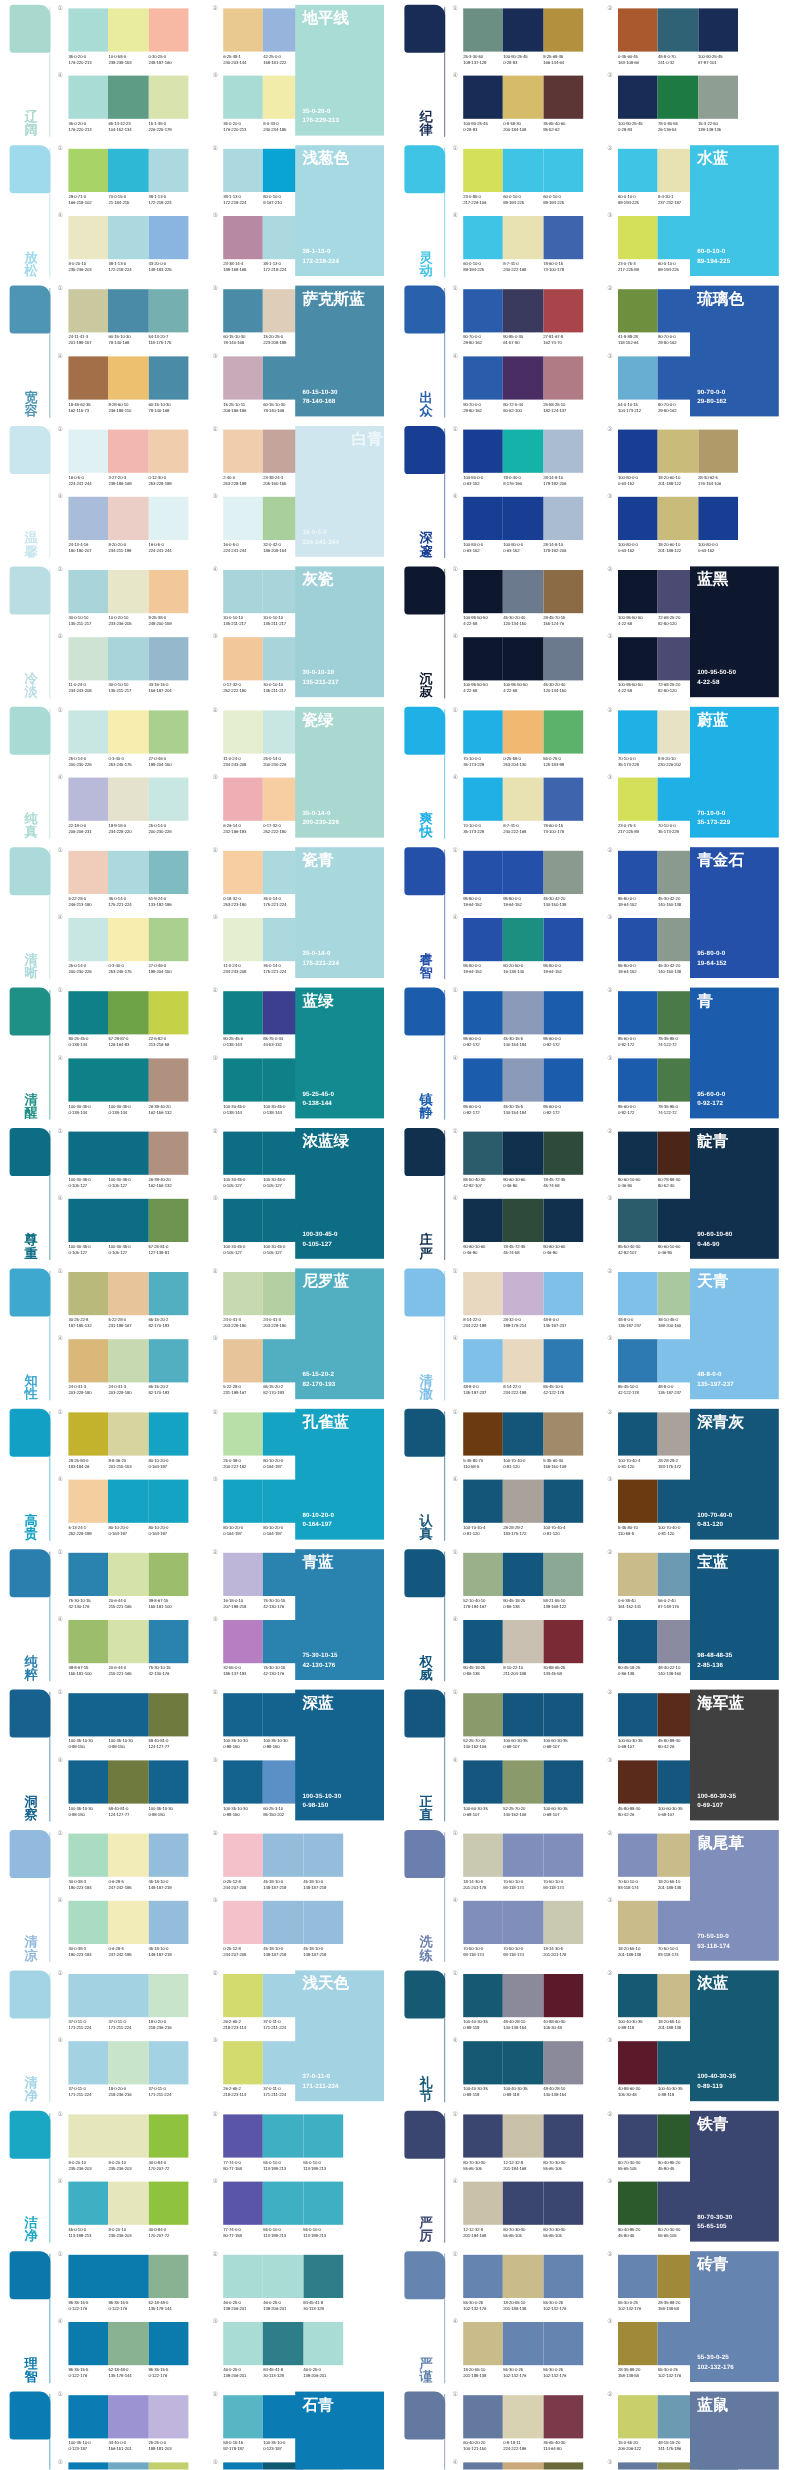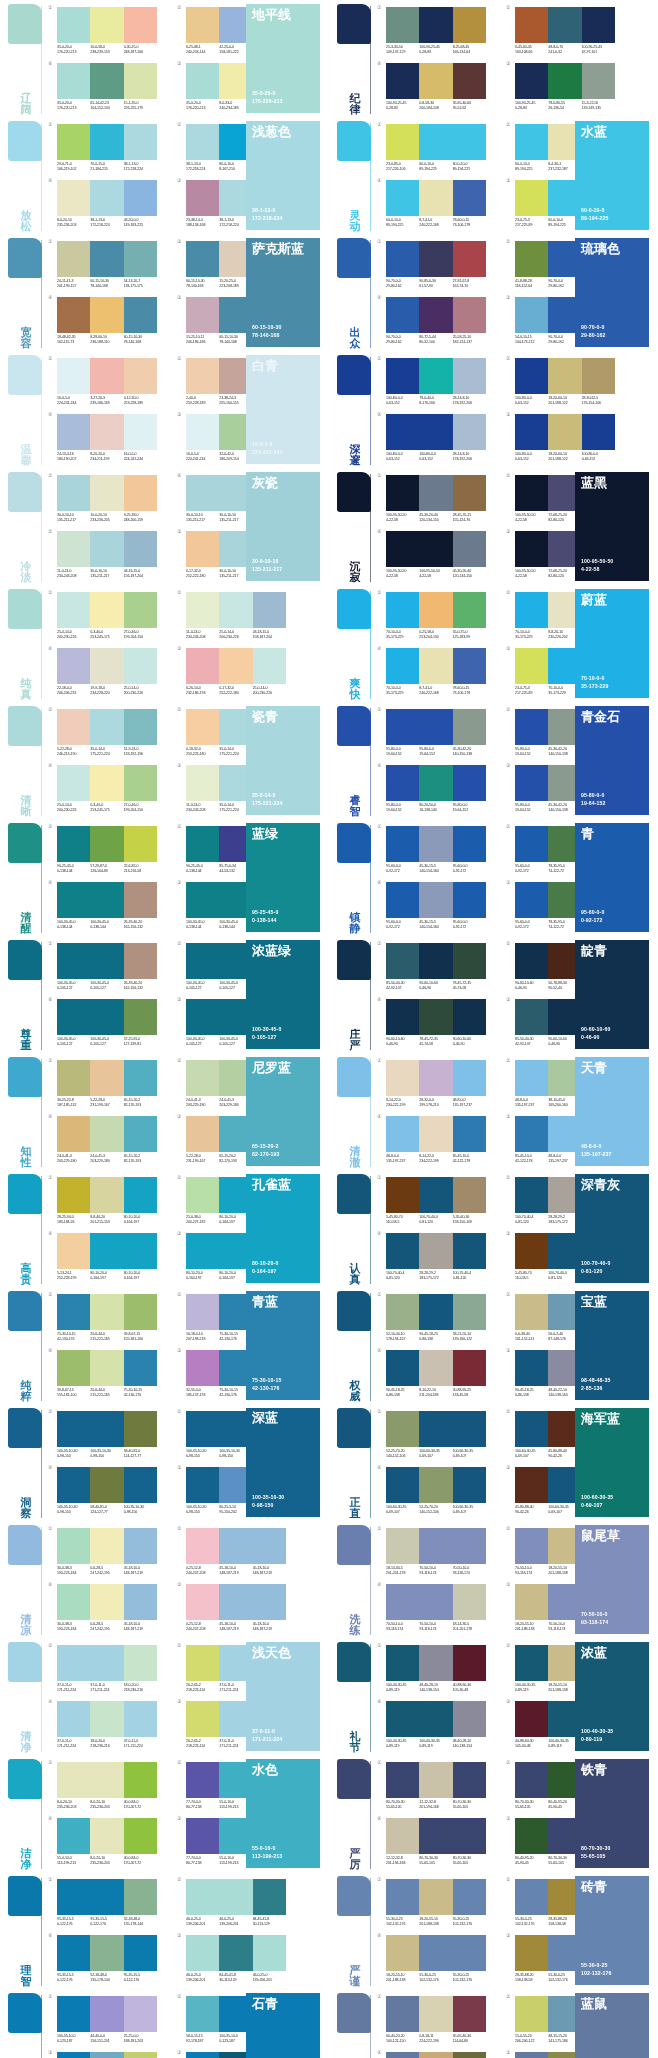--- a/index.html
+++ b/index.html
@@ -454,21 +454,21 @@
               <b>32-0-42-0</b>
               <b>186-209-154</b>
             </div>
             <div class="num">
               <b>32-0-42-0</b>
               <b>186-209-154</b>
             </div>
           </div>
         </div>
         <div class="card" style="background: rgb(207, 230, 238);">
-          <div class="cname" style="color: rgb(238, 247, 250);">白青</div>
+          <div class="cname" style="color: rgb(238, 247, 250); margin-left: 41px;">白青</div>
           <div class="ccmyk" style="color: rgb(238, 247, 250);">16-0-5-0</div>
           <div class="crgb" style="color: rgb(238, 247, 250);">224-241-244</div>
         </div>
       </div>
       <div class="row">
         <div class="moodcol">
           <div class="moodchip" style="background: rgb(185, 221, 227);"></div>
           <div class="moodrule" style="background: rgb(185, 221, 227);"></div>
           <div class="moodlabel" style="color: rgb(185, 221, 227);">
             <span>冷</span>
@@ -659,20 +659,25 @@
             <div class="num">
               <b>0-17-32-0</b>
               <b>252-222-180</b>
             </div>
             <div class="num">
               <b>25-0-14-0</b>
               <b>200-230-226</b>
             </div>
           </div>
         </div>
+        <div class="card" style="background: rgb(168, 216, 207);">
+          <div class="cname" style="color: rgb(255, 255, 255);">瓷绿</div>
+          <div class="ccmyk" style="color: rgb(255, 255, 255);">35-0-14-0</div>
+          <div class="crgb" style="color: rgb(255, 255, 255);">200-230-226</div>
+        </div>
       </div>
       <div class="row">
         <div class="moodcol">
           <div class="moodchip" style="background: rgb(172, 217, 218);"></div>
           <div class="moodrule" style="background: rgb(172, 217, 218);"></div>
           <div class="moodlabel" style="color: rgb(172, 217, 218);">
             <span>清</span>
             <span>晰</span>
           </div>
         </div>
@@ -1376,21 +1381,21 @@
               <b>60-25-3-10</b>
               <b>95-150-202</b>
             </div>
             <div class="num">
               <b>100-35-10-30</b>
               <b>0-98-150</b>
             </div>
           </div>
         </div>
         <div class="card" style="background: rgb(20, 98, 142);">
-          <div class="cname" style="color: rgb(255, 255, 255); font-family: Liberation Mono, monospace;">深蓝</div>
+          <div class="cname" style="color: rgb(255, 255, 255);">深蓝</div>
           <div class="ccmyk" style="color: rgb(255, 255, 255);">100-35-10-30</div>
           <div class="crgb" style="color: rgb(255, 255, 255);">0-98-150</div>
         </div>
       </div>
       <div class="row">
         <div class="moodcol">
           <div class="moodchip" style="background: rgb(146, 185, 222);"></div>
           <div class="moodrule" style="background: rgb(146, 185, 222);"></div>
           <div class="moodlabel" style="color: rgb(146, 185, 222);">
             <span>清</span>
@@ -1678,25 +1683,20 @@
             </div>
             <div class="num">
               <b>55-0-10-0</b>
               <b>113-199-213</b>
             </div>
             <div class="num">
               <b>55-0-10-0</b>
               <b>113-199-213</b>
             </div>
           </div>
-        </div>
-        <div class="card" style="background: rgb(63, 175, 196);">
-          <div class="cname" style="color: rgb(255, 255, 255);">水色</div>
-          <div class="ccmyk" style="color: rgb(255, 255, 255);">55-0-10-0</div>
-          <div class="crgb" style="color: rgb(255, 255, 255);">113-199-213</div>
         </div>
       </div>
       <div class="row">
         <div class="moodcol">
           <div class="moodchip" style="background: rgb(11, 120, 172);"></div>
           <div class="moodrule" style="background: rgb(11, 120, 172);"></div>
           <div class="moodlabel" style="color: rgb(11, 120, 172);">
             <span>理</span>
             <span>智</span>
           </div>
@@ -3177,21 +3177,21 @@
             <div class="num">
               <b>100-60-30-35</b>
               <b>0-69-107</b>
             </div>
             <div class="num">
               <b>100-60-30-35</b>
               <b>0-69-107</b>
             </div>
           </div>
         </div>
-        <div class="card" style="background: #0f766e; text-align: right;">
+        <div class="card" style="background: #404040; text-align: right;">
           <div class="cname" style="color: rgb(255, 255, 255);">海军蓝</div>
           <div class="ccmyk" style="color: rgb(255, 255, 255);">100-60-30-35</div>
           <div class="crgb" style="color: rgb(255, 255, 255);">0-69-107</div>
         </div>
       </div>
       <div class="row">
         <div class="moodcol">
           <div class="moodchip" style="background: rgb(107, 127, 174);"></div>
           <div class="moodrule" style="background: rgb(107, 127, 174);"></div>
           <div class="moodlabel" style="color: rgb(107, 127, 174);">

